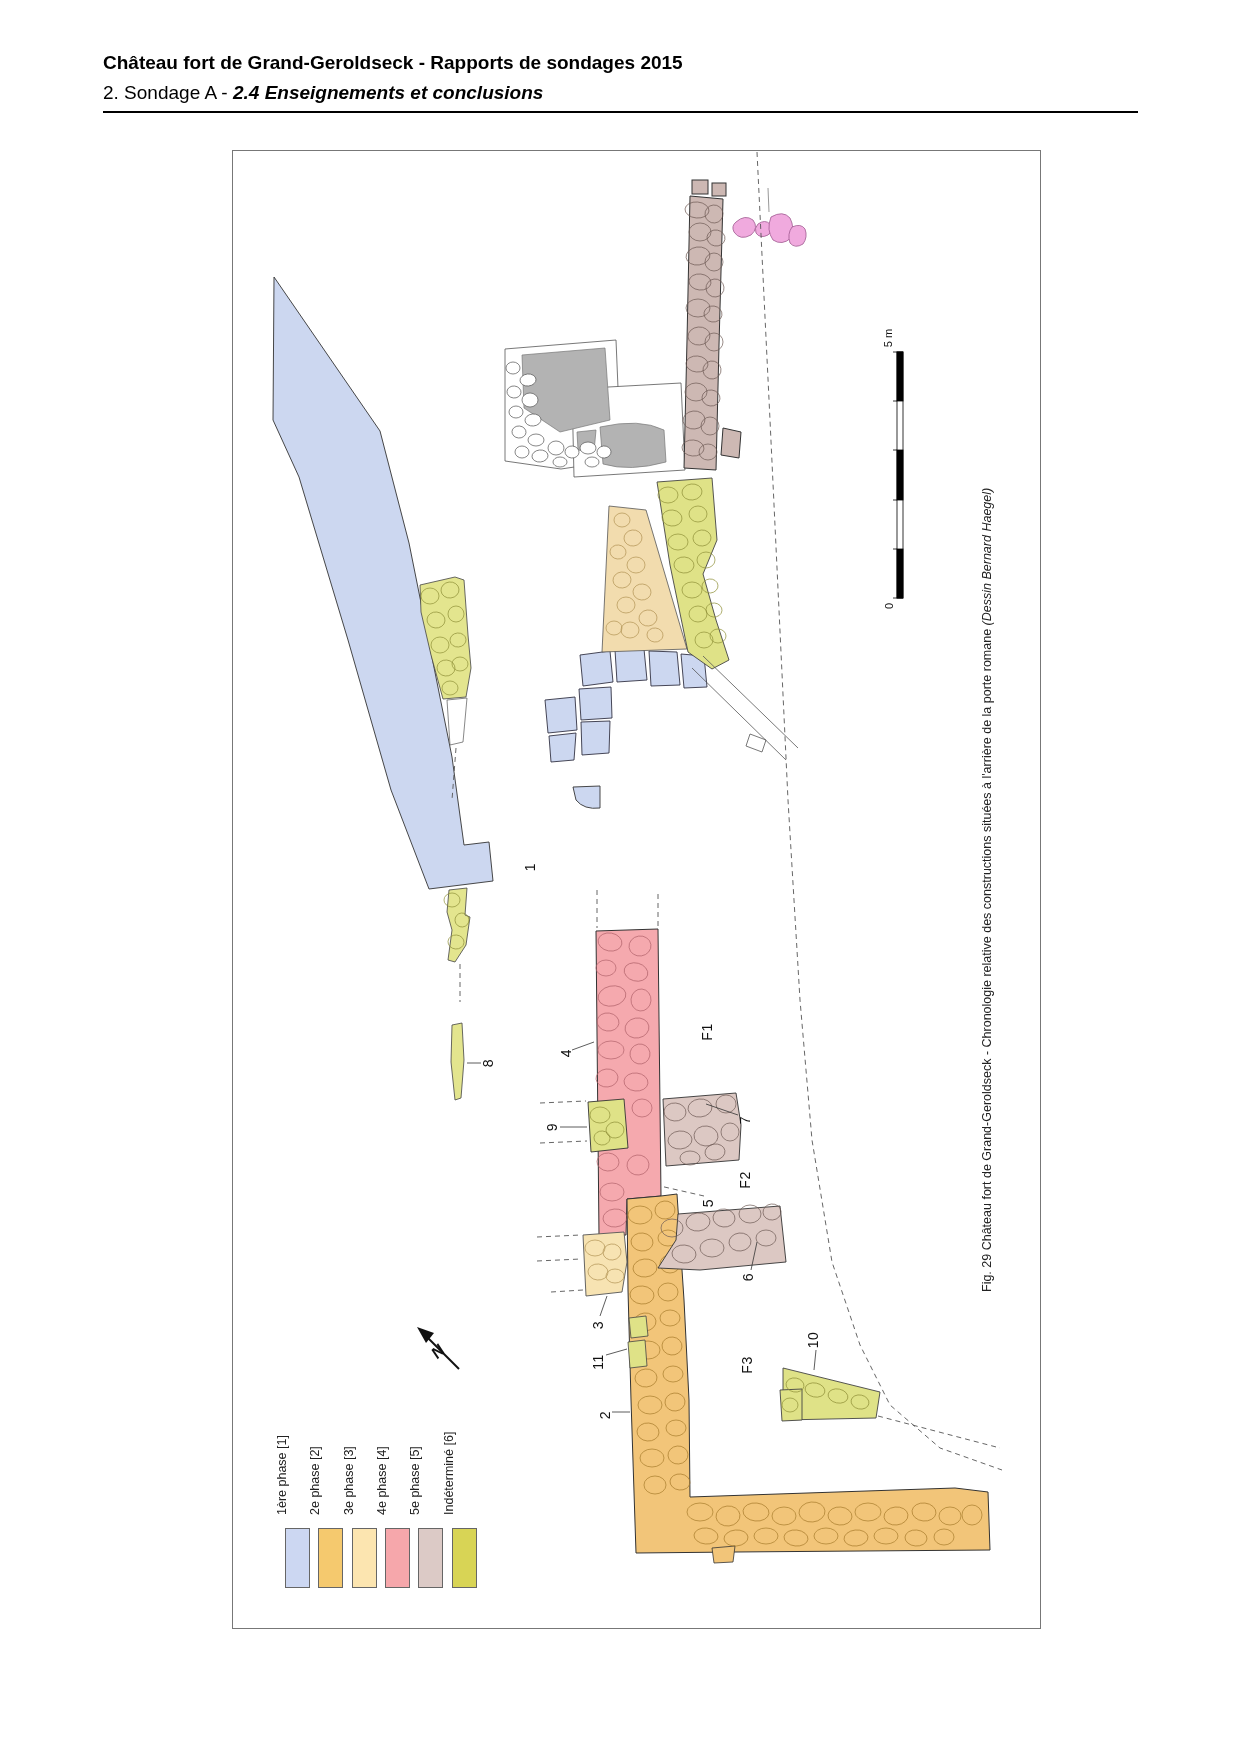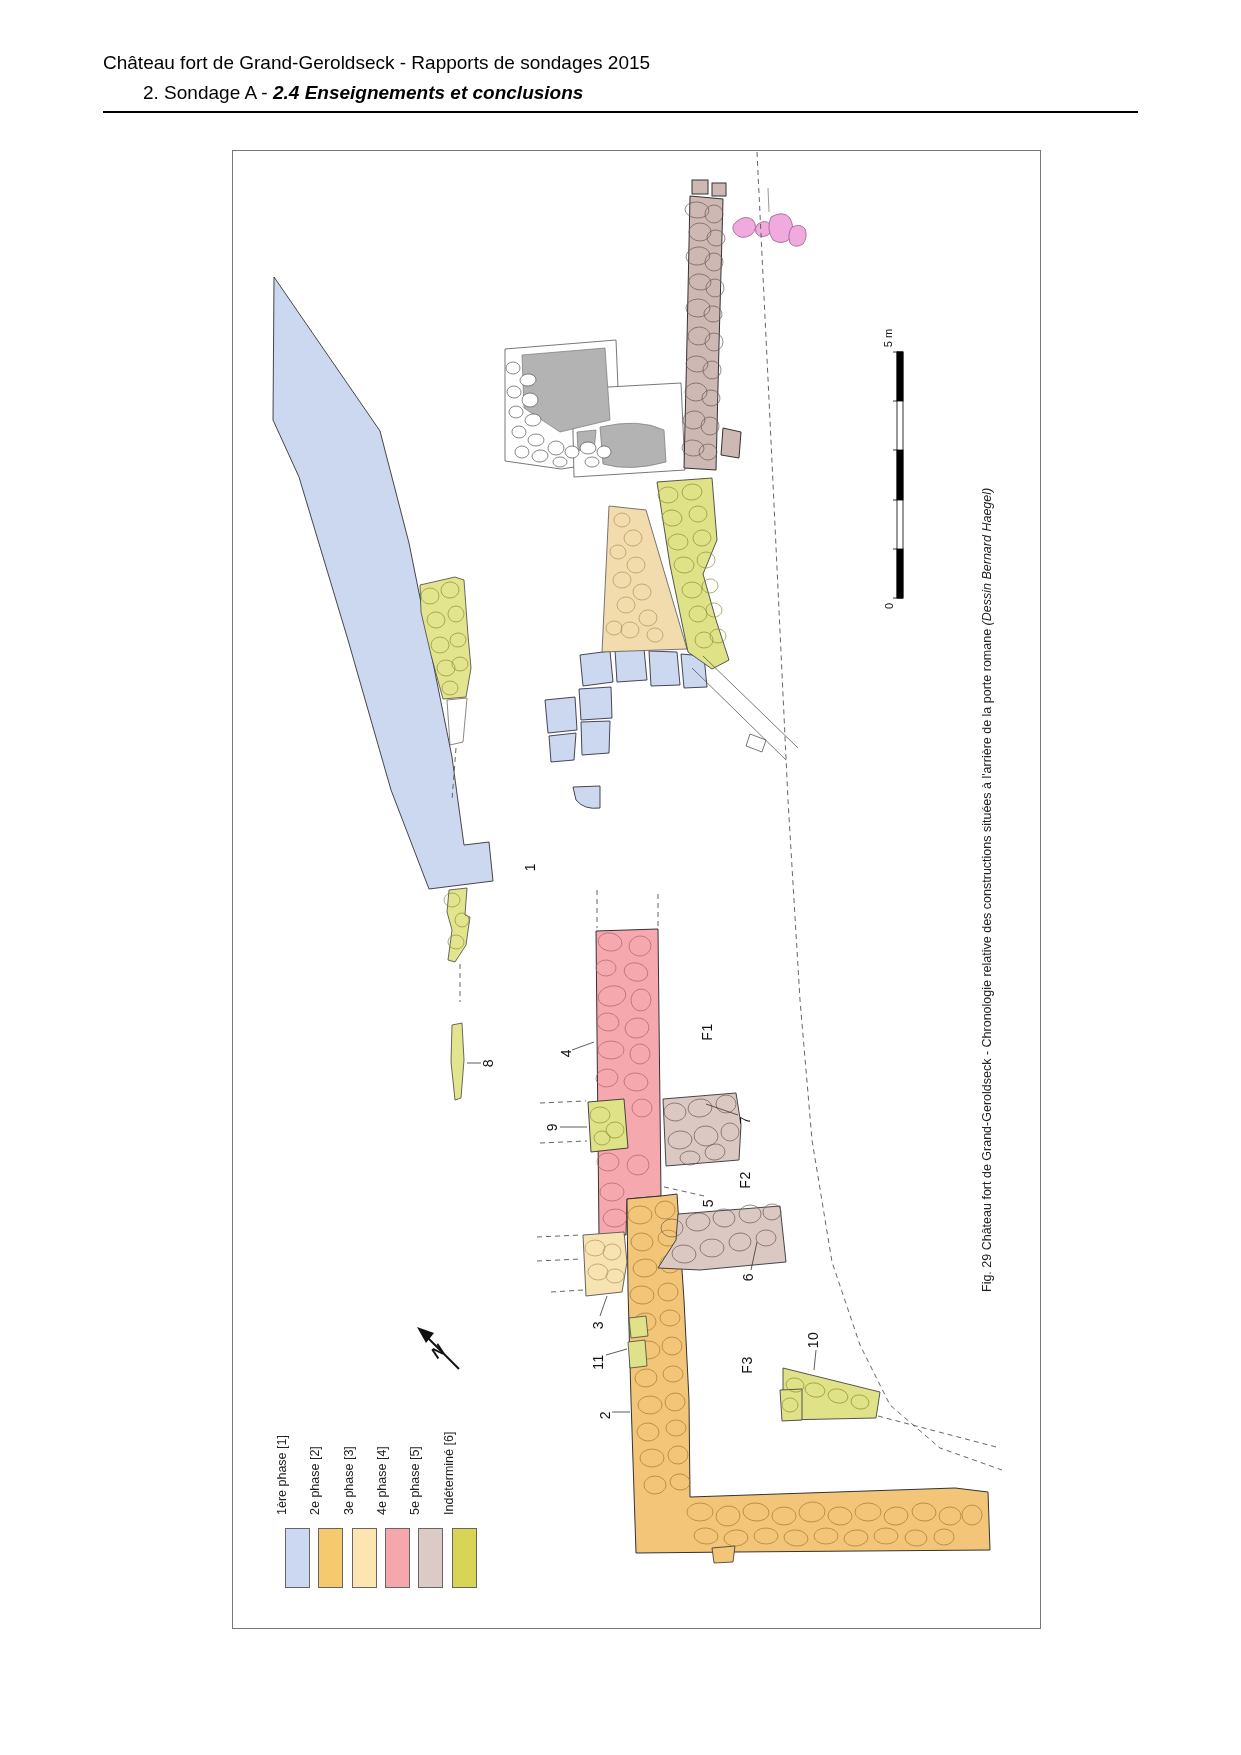--- a/index.html
+++ b/index.html
@@ -1,21 +1,21 @@
 <!DOCTYPE html>
 <html><head>
 <meta charset="utf-8">
 <style>
   html,body{margin:0;padding:0;}
   body{
     width:1241px;height:1755px;position:relative;background:#ffffff;
     font-family:"Liberation Sans", sans-serif;color:#111;overflow:hidden;
   }
-  .hdr1{position:absolute;left:103px;top:52px;font-size:19px;color:#000;white-space:nowrap;}
-  .hdr2{position:absolute;left:103px;top:82px;font-size:19px;color:#000;white-space:nowrap;margin-left:40px;}
+  .hdr1{position:absolute;left:103px;top:52px;font-size:19px;color:#000;white-space:nowrap;font-weight:bold;}
+  .hdr2{position:absolute;left:103px;top:82px;font-size:19px;color:#000;white-space:nowrap;}
   .hdr2 b{font-style:italic;}
   .hrule{position:absolute;left:103px;top:111px;width:1035px;height:2px;background:#000;}
   .frame{position:absolute;left:232px;top:150px;width:807px;height:1477px;border:1px solid #777;background:#fff;}
   svg.plan{position:absolute;left:0;top:0;}
   
   .vtext-b{
     position:absolute;transform-origin:0 100%;transform:rotate(-90deg);
     white-space:nowrap;height:15px;line-height:15px;font-size:12.5px;color:#222;
   }
   .caption{font-size:12.5px;color:#222;}

